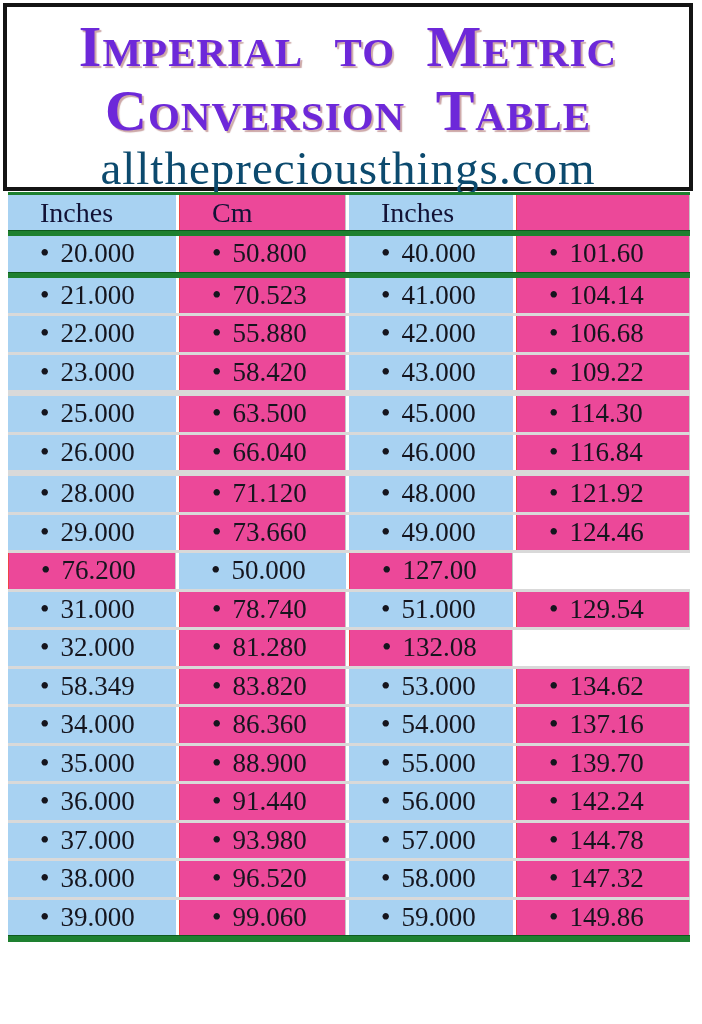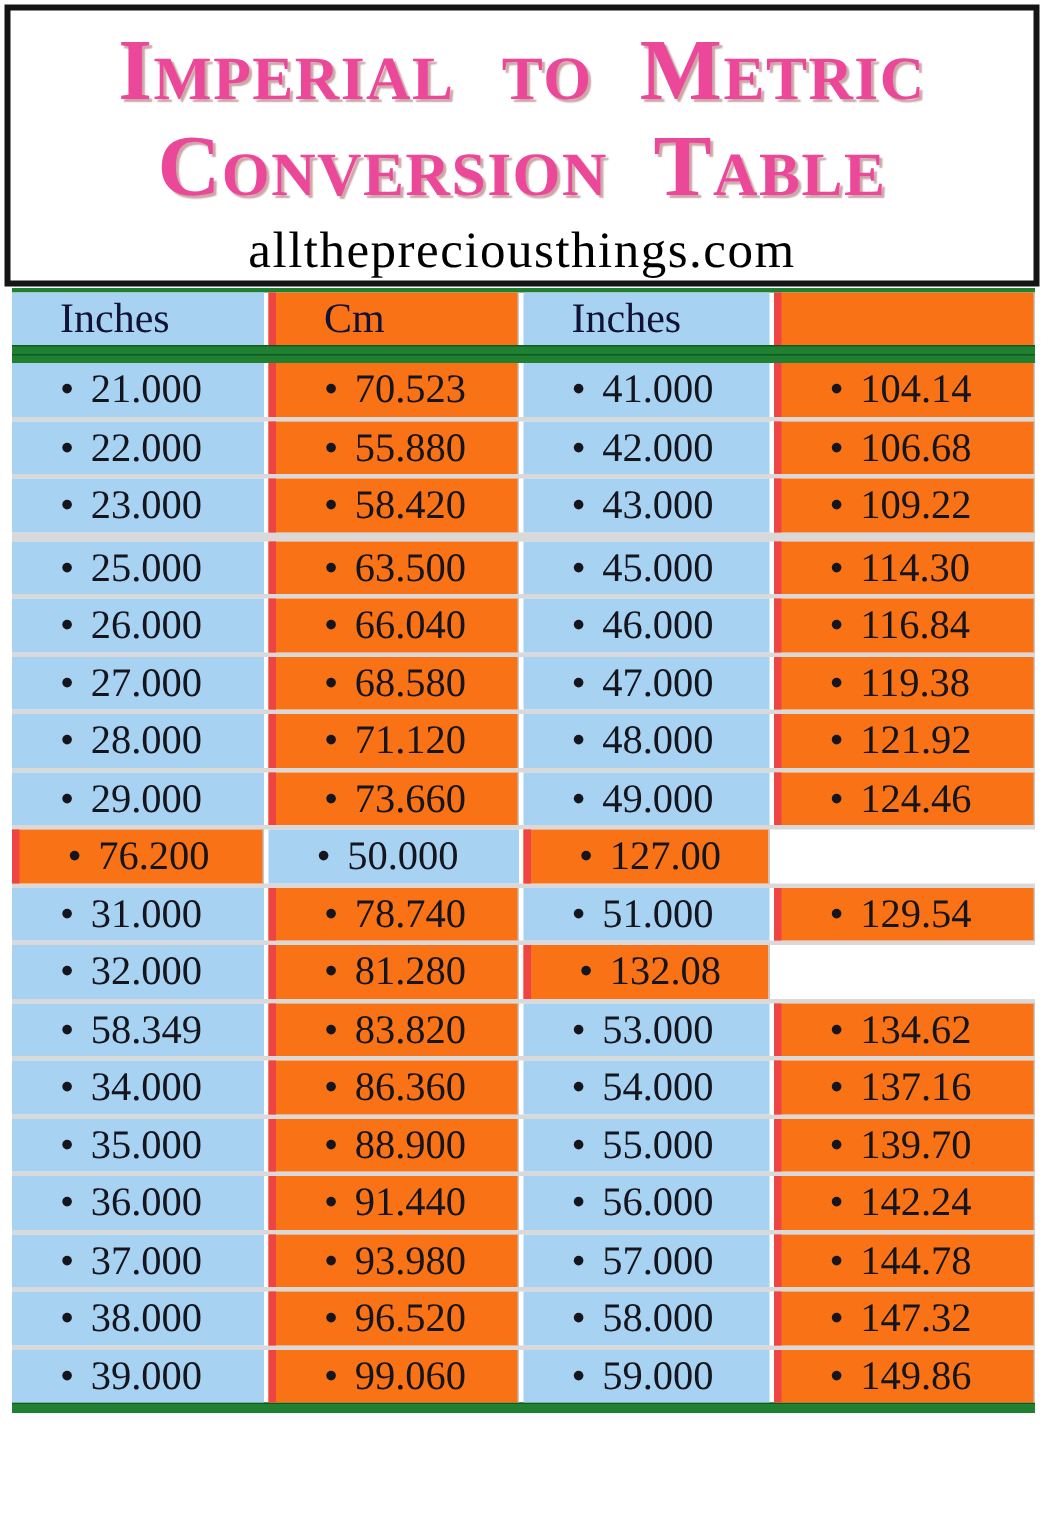--- a/index.html
+++ b/index.html
@@ -20,32 +20,32 @@
     top: 3px;
     width: 682px;
     height: 180px;
     border: 4px solid #141414;
     background: #ffffff;
     text-align: center;
   }
   .title-line {
     font-variant: small-caps;
     font-weight: bold;
-    color: #ec4899;
+    color: #6d28d9;
     font-size: 58px;
     line-height: 64px;
     word-spacing: 16px;
     letter-spacing: 1px;
     text-shadow: 2px 2px 1px rgba(110, 0, 0, 0.35);
   }
   .title-line.first { margin-top: 8px; }
   .website-line {
-    font-size: 34px;
+    font-size: 47px;
     line-height: 50px;
-    color: #000000;
+    color: #0c4a6e;
     letter-spacing: 1px;
   }
 
   
   .conversion-table {
     position: absolute;
     left: 8px;
     top: 192px;
     width: 682px;
   }
@@ -76,22 +76,22 @@
     overflow: hidden;
   }
   .header-row .cell {
     height: 35px;
     line-height: 35px;
     font-size: 28px;
     color: #121236;
   }
   .cell.blue { background: #a8d2f2; }
   .cell.white {
-    background: #f97316;
-    border-left: 5px solid #ef4444;
+    background: #ec4899;
+    border-left: 1px solid #ef4444;
     border-right: 1px solid #c6c6c6;
     padding-left: 32px;
   }
   .bullet {
     display: inline-block;
     margin-right: 11px;
     font-size: 27px;
   }
 </style>
 </head>
@@ -109,20 +109,26 @@
   <div class="row header-row">
     <div class="cell blue">Inches</div>
     <div class="cell white">Cm</div>
     <div class="cell blue">Inches</div>
     <div class="cell white"></div>
   </div>
 
   <div class="sep green"></div>
 
   <div id="rows">
+      <div class="row">
+        <div class="cell blue"><span class="bullet">•</span><span>20.000</span></div>
+        <div class="cell white"><span class="bullet">•</span><span>50.800</span></div>
+        <div class="cell blue"><span class="bullet">•</span><span>40.000</span></div>
+        <div class="cell white"><span class="bullet">•</span><span>101.60</span></div>
+      </div>
       <div class="sep green"></div>
       <div class="row">
         <div class="cell blue"><span class="bullet">•</span><span>21.000</span></div>
         <div class="cell white"><span class="bullet">•</span><span>70.523</span></div>
         <div class="cell blue"><span class="bullet">•</span><span>41.000</span></div>
         <div class="cell white"><span class="bullet">•</span><span>104.14</span></div>
       </div>
       <div class="sep gray"></div>
       <div class="row">
         <div class="cell blue"><span class="bullet">•</span><span>22.000</span></div>
@@ -146,26 +152,20 @@
         <div class="cell white"><span class="bullet">•</span><span>114.30</span></div>
       </div>
       <div class="sep gray"></div>
       <div class="row">
         <div class="cell blue"><span class="bullet">•</span><span>26.000</span></div>
         <div class="cell white"><span class="bullet">•</span><span>66.040</span></div>
         <div class="cell blue"><span class="bullet">•</span><span>46.000</span></div>
         <div class="cell white"><span class="bullet">•</span><span>116.84</span></div>
       </div>
       <div class="sep gray"></div>
-      <div class="row">
-        <div class="cell blue"><span class="bullet">•</span><span>27.000</span></div>
-        <div class="cell white"><span class="bullet">•</span><span>68.580</span></div>
-        <div class="cell blue"><span class="bullet">•</span><span>47.000</span></div>
-        <div class="cell white"><span class="bullet">•</span><span>119.38</span></div>
-      </div>
       <div class="sep gray"></div>
       <div class="row">
         <div class="cell blue"><span class="bullet">•</span><span>28.000</span></div>
         <div class="cell white"><span class="bullet">•</span><span>71.120</span></div>
         <div class="cell blue"><span class="bullet">•</span><span>48.000</span></div>
         <div class="cell white"><span class="bullet">•</span><span>121.92</span></div>
       </div>
       <div class="sep gray"></div>
       <div class="row">
         <div class="cell blue"><span class="bullet">•</span><span>29.000</span></div>

